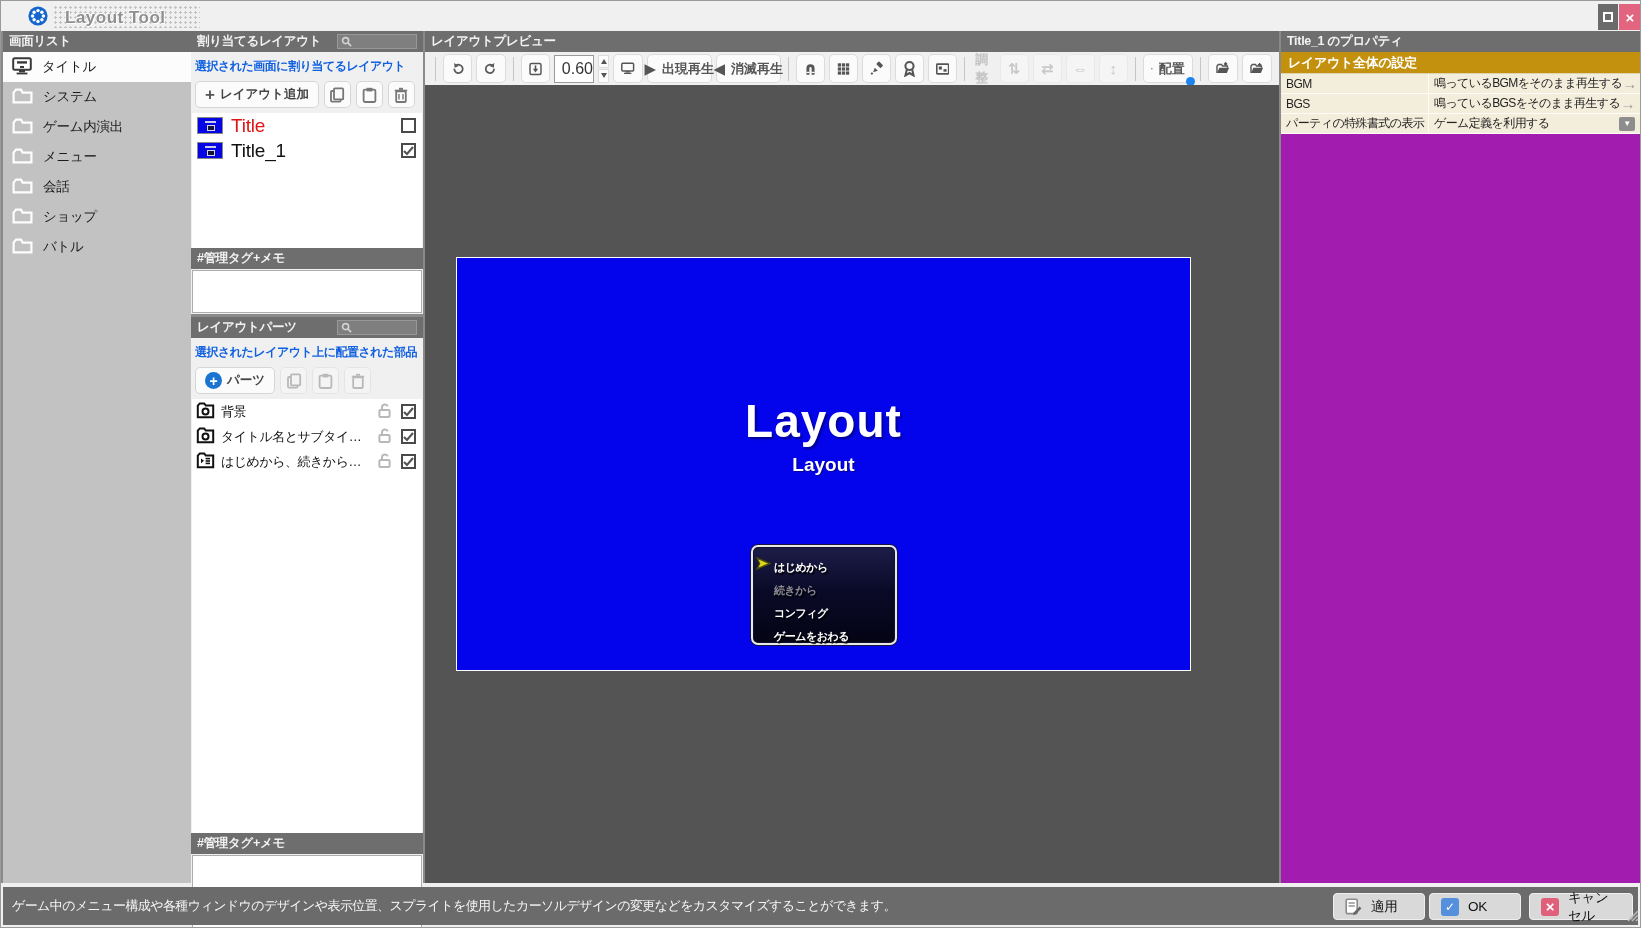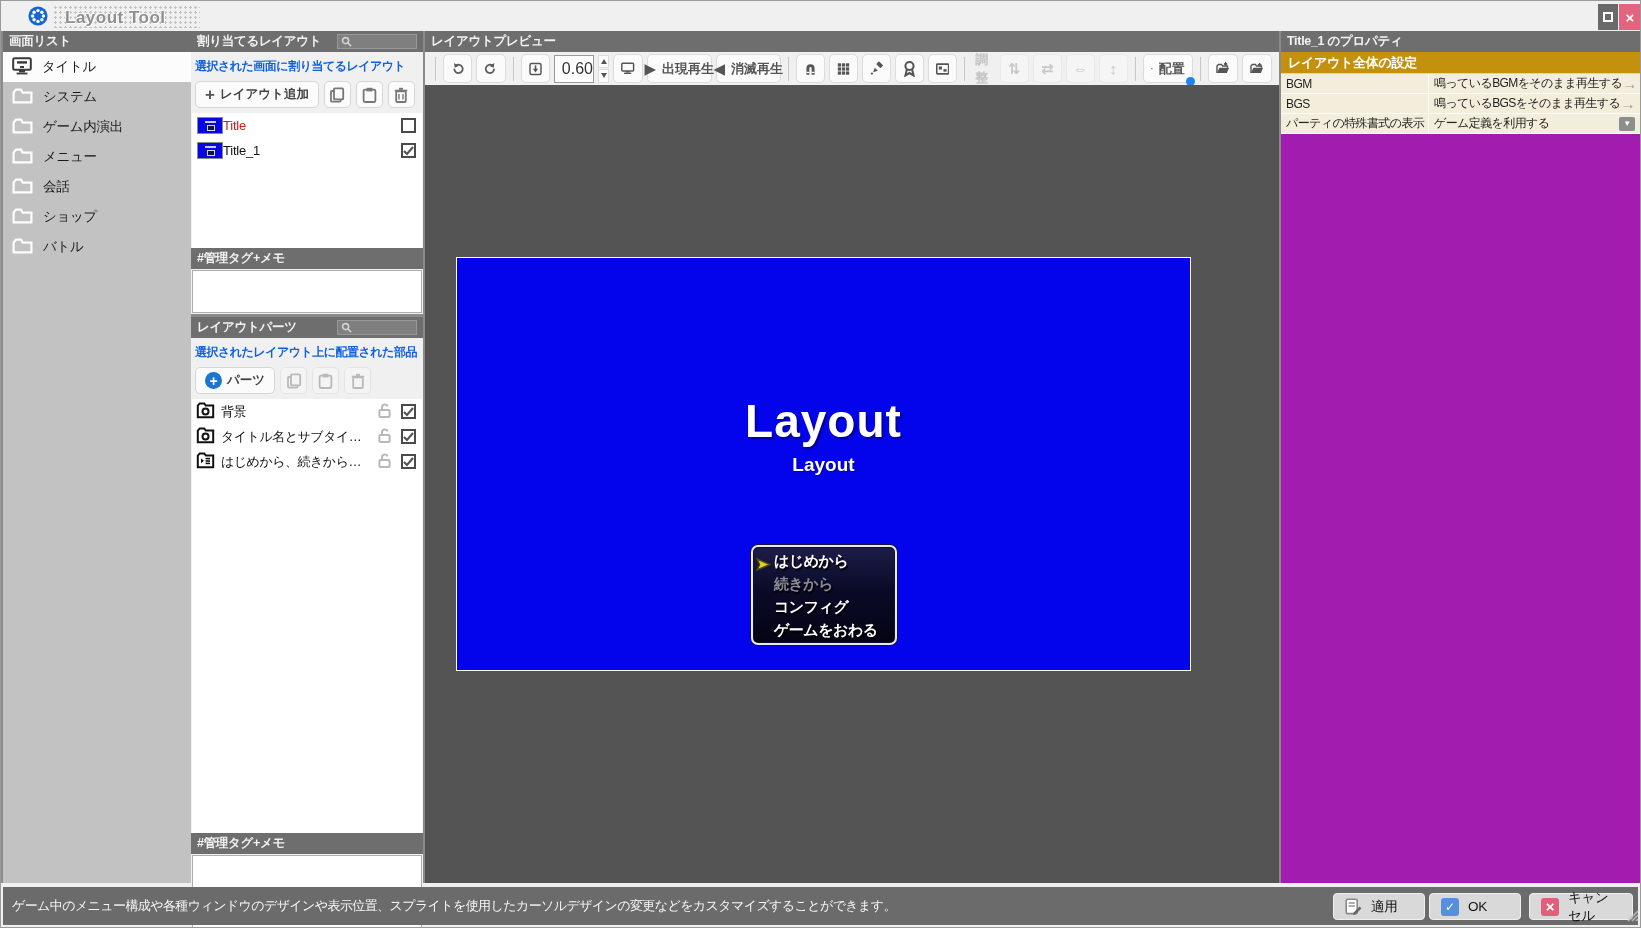--- a/index.html
+++ b/index.html
@@ -41,22 +41,22 @@
   .btn-row { display:flex; gap:5px; padding:3px 4px 5px 4px; align-items:center; }
   .tool-btn { height:27px; background:#fbfbfb; border:1px solid #d6d6d6; border-radius:5px;
     display:flex; align-items:center; justify-content:center; gap:5px;
     font-size:12.5px; font-weight:bold; color:#444; padding:0 9px; cursor:pointer; white-space:nowrap; }
   .icon-only { width:27px; padding:0; }
   .tool-btn.disabled { opacity:.45; }
   .plus-glyph { font-size:17px; font-weight:bold; color:#555; line-height:1; }
   .blue-circle { width:17px; height:17px; border-radius:50%; background:#1b74d1; color:#fff;
     display:flex; align-items:center; justify-content:center; font-size:14px; font-weight:bold; line-height:1; }
   .list-box { background:#fff; margin:0 1px; overflow:hidden; }
-  .list-row { height:25px; display:flex; align-items:center; padding:0 6px 0 5px;
-    font-size:13px; color:#111; cursor:pointer; letter-spacing:-.2px; }
+  .list-row { height:25px; display:flex; align-items:center; gap:8px; padding:0 6px 0 5px;
+    font-size:19px; color:#111; cursor:pointer; letter-spacing:-.2px; }
   .thumb { position:relative; width:26px; height:17px; background:#0606e4; border:1px solid #8a8a8a; flex:none; }
   .thumb .t-line { position:absolute; top:3px; left:7px; width:11px; height:2px; background:#c9c9ee; }
   .thumb .t-menu { position:absolute; bottom:2px; left:9px; width:8px; height:6px; background:#13133a; border:1px solid #d8d8e8; }
   .checkbox { width:15px; height:15px; border:2px solid #4a4a4a; background:#fff; margin-left:auto;
     display:flex; align-items:center; justify-content:center; cursor:pointer; flex:none; }
   .memo-area { background:#fff; border:1px solid #adadad; margin:1px 1px; }
   .part-row { height:25px; display:flex; align-items:center; gap:6px; padding:0 6px 0 4px;
     font-size:13px; color:#111; cursor:pointer; letter-spacing:-.5px; white-space:nowrap; }
   .part-label { overflow:hidden; text-overflow:ellipsis; }
   .lock { margin-left:auto; flex:none; cursor:pointer; }
@@ -85,22 +85,22 @@
   .game-screen { position:absolute; left:31px; top:172px; width:735px; height:414px;
     background:#0404ec; border:1px solid #ffffff; }
   .gs-title { position:absolute; top:136px; width:100%; text-align:center; color:#fff;
     font-size:46px; font-weight:bold; letter-spacing:1px; text-shadow:2px 2px 2px rgba(0,0,40,.45); }
   .gs-subtitle { position:absolute; top:196px; width:100%; text-align:center; color:#fff;
     font-size:19px; font-weight:bold; text-shadow:1px 1px 1px rgba(0,0,40,.5); }
   .menu-window { position:absolute; left:294px; top:287px; width:146px; height:100px;
     background:linear-gradient(180deg, #1d1d49 0%, #0a0a28 45%, #040414 100%);
     border:2px solid #e8e8e8; border-radius:7px; box-shadow:0 0 0 1px #15153a, inset 0 0 0 1px #101030;
     padding:5px 0 0 21px; }
-  .menu-item { position:relative; height:23px; display:flex; align-items:flex-start;
-    color:#fff; font-size:15px; font-weight:bold; letter-spacing:-.5px; text-shadow:1.5px 1.5px 1px #000; cursor:pointer; }
+  .menu-item { position:relative; height:23px; display:flex; align-items:flex-end;
+    color:#fff; font-size:11px; font-weight:bold; letter-spacing:-.5px; text-shadow:1.5px 1.5px 1px #000; cursor:pointer; }
   .menu-item.disabled { color:#8b8b95; }
   .menu-cursor { position:absolute; left:-18px; top:5px; }
 
   
   .p-props { left:1280px; width:359px; background:#a21caf; }
   .prop-section { height:22px; background:#c3910e; color:#fff; font-size:13px; font-weight:bold;
     display:flex; align-items:center; padding:0 7px; letter-spacing:-.3px; border-bottom:1px solid #ded4b2; }
   .prop-row { height:20px; display:flex; background:#f3eedb; border-bottom:1px solid #fdfcf6;
     font-size:12px; color:#222; letter-spacing:-.6px; }
   .prop-label { width:148px; flex:none; display:flex; align-items:center; padding:0 5px;

